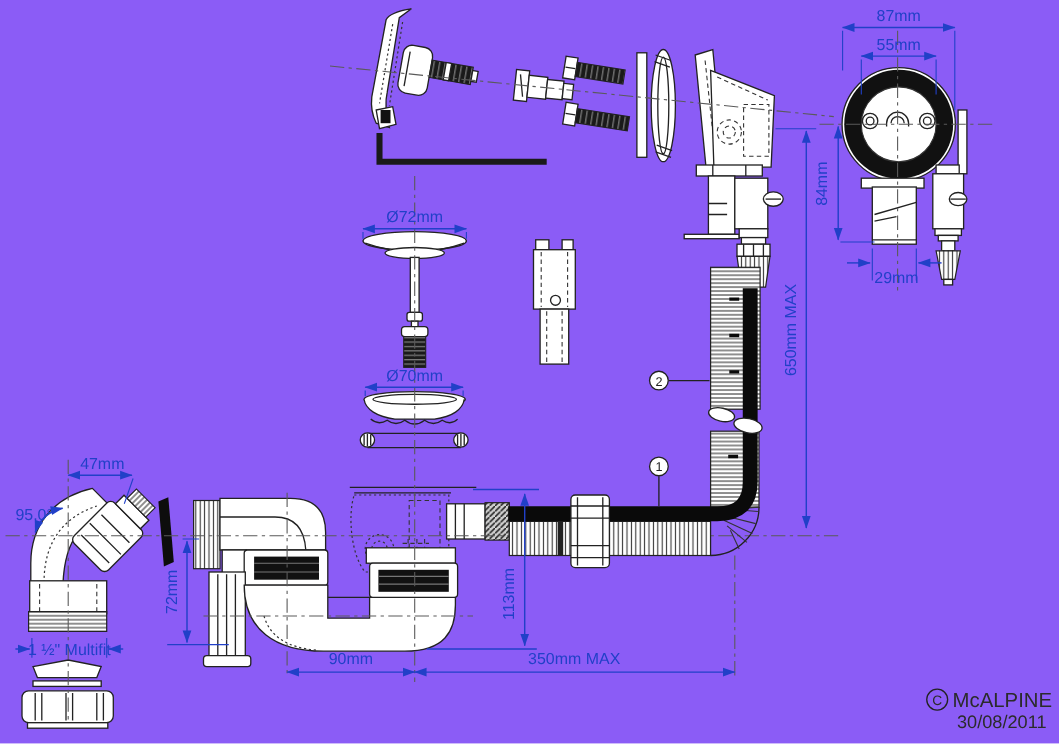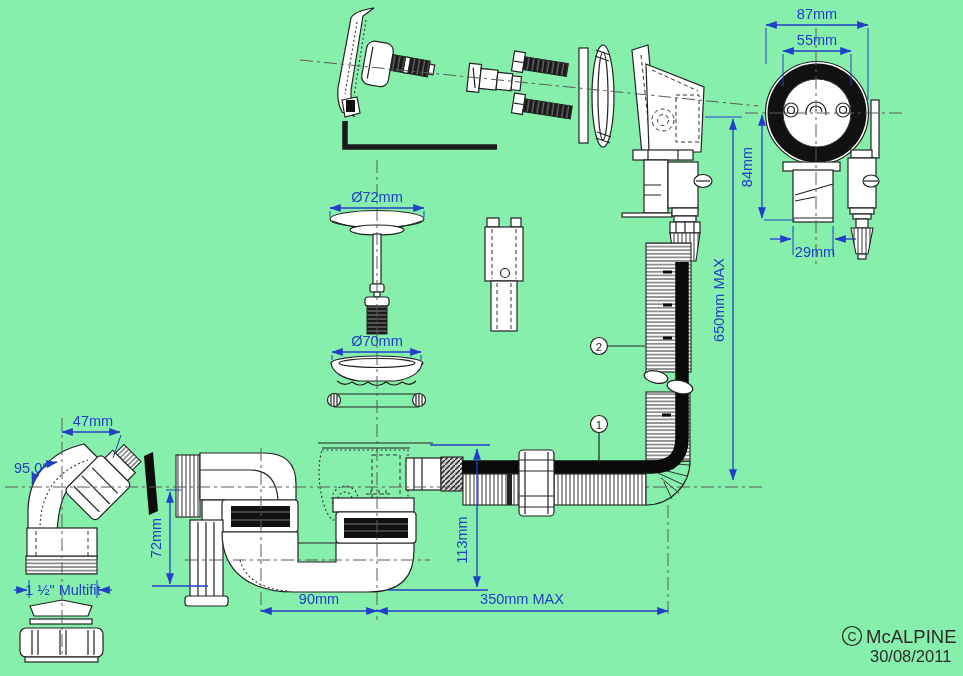--- a/index.html
+++ b/index.html
@@ -1,16 +1,16 @@
 <!DOCTYPE html>
 <html><head>
 <meta charset="utf-8">
 <style>
   html,body{margin:0;padding:0;background:#ffffff;}
-  .stage{position:relative;width:963px;height:676px;background:#86efac;overflow:hidden;
+  .stage{position:relative;width:963px;height:676px;background:#8b5cf6;overflow:hidden;
          font-family:"Liberation Sans", sans-serif;}
   svg{position:absolute;left:0;top:0;}
   .k{stroke:#222;fill:none;stroke-width:1.2;}
   .kf{stroke:#222;fill:#fff;stroke-width:1.2;}
   .dk{fill:#111;stroke:none;}
   .cl{stroke:#5a5a5a;stroke-width:1;fill:none;stroke-dasharray:13 4 3 4;}
   .dot{stroke:#333;fill:none;stroke-width:1.1;stroke-dasharray:2 2.5;}
   .dsh{stroke:#333;fill:none;stroke-width:1;stroke-dasharray:4 3;}
   .dim{stroke:#2140c8;stroke-width:1.3;fill:none;}
   .dimthin{stroke:#2140c8;stroke-width:1;fill:none;}

